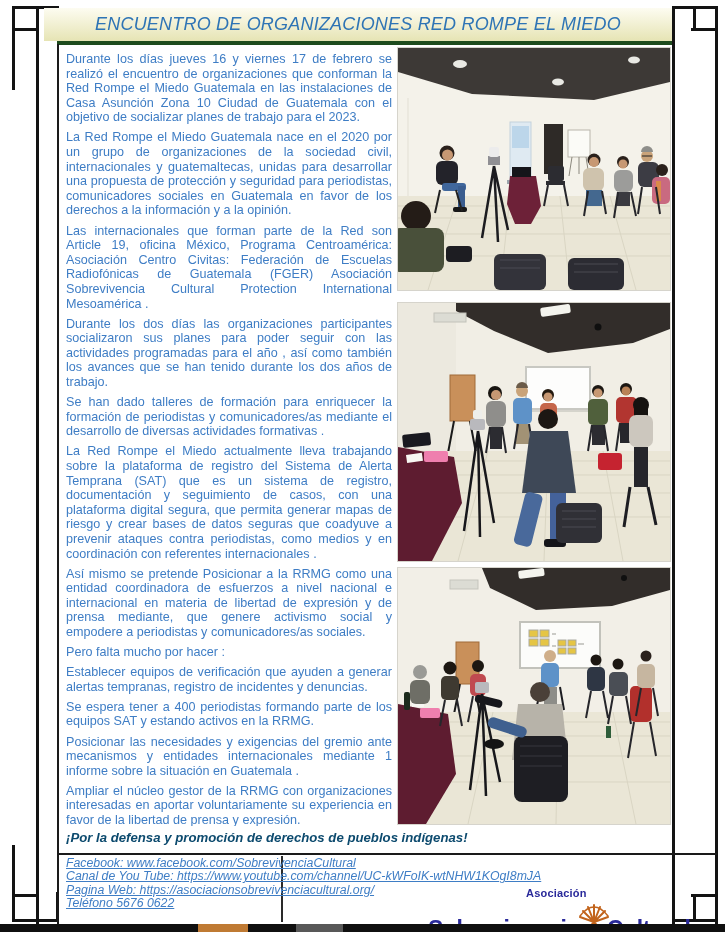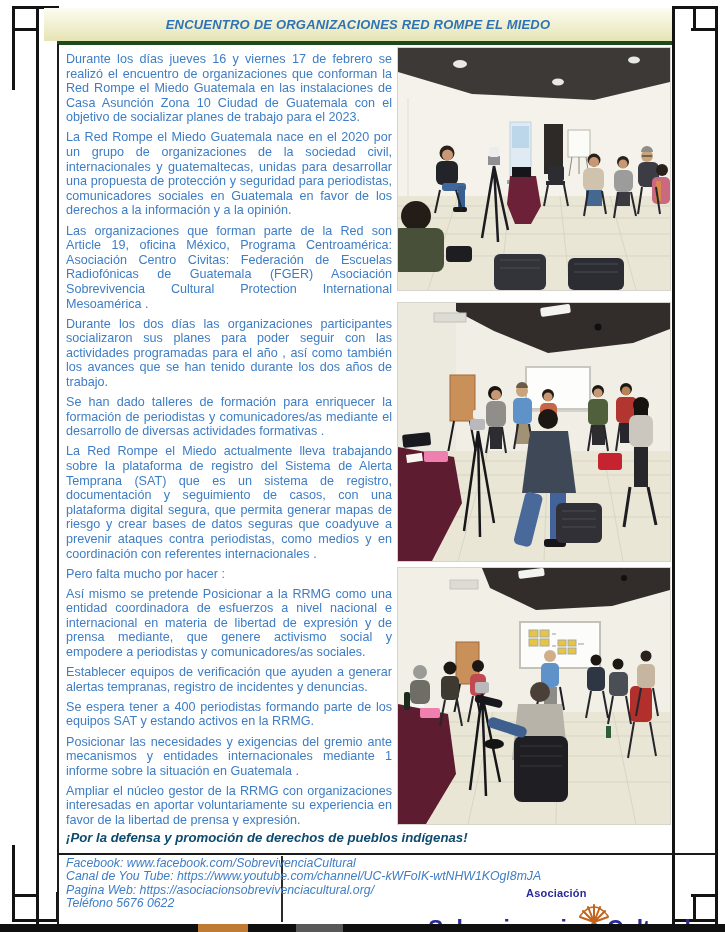--- a/index.html
+++ b/index.html
@@ -3,21 +3,21 @@
 <meta charset="utf-8">
 <style>
   html,body{margin:0;padding:0;background:#ffffff;}
   .page{position:relative;width:725px;height:932px;background:#fff;overflow:hidden;
         font-family:"Liberation Sans", sans-serif;}
   .orn{position:absolute;background:#131313;}
   
   .banner{position:absolute;left:44px;top:8px;width:628px;height:33px;
           background:linear-gradient(#fdfcf1,#e6e4b4);
           display:flex;align-items:center;justify-content:center;}
-  .banner h1{margin:0;font-size:13px;font-style:italic;font-weight:bold;
+  .banner h1{margin:0;font-size:18px;font-style:italic;font-weight:normal;
              color:#2E74B5;letter-spacing:.2px;white-space:nowrap;}
   .greenrule{position:absolute;left:57px;top:41px;width:615px;height:4px;background:#1D4B1D;}
   .leftline{position:absolute;left:57px;top:44px;width:2px;height:880px;background:#1a1a1a;}
   
   .col{position:absolute;left:66px;top:52px;width:326px;height:774px;overflow:hidden;
        color:#3E7DC5;font-size:12.6px;line-height:14.6px;text-align:justify;
        hyphens:auto;-webkit-hyphens:auto;}
   .col p{margin:0 0 5.5px 0;}
   .highlight{position:absolute;left:66px;top:830px;width:600px;
              color:#0c4a6e;font-size:13.2px;font-weight:bold;font-style:italic;white-space:nowrap;}
@@ -26,21 +26,21 @@
   .photo{width:272px;border:1px solid #d6d4cc;background:#f3f1ea;overflow:hidden;}
   .photo svg{display:block;}
   .ph1{position:absolute;top:0;}
   .ph2{position:absolute;top:255px;}
   .ph3{position:absolute;top:520px;}
   
   .sep{position:absolute;left:57px;top:853px;width:660px;height:2px;background:#1a1a1a;}
   .fdiv{position:absolute;left:281px;top:856px;width:2px;height:66px;background:#2a2a2a;}
   .footer{position:absolute;left:66px;top:857px;width:390px;color:#3E7DC5;
           font-size:12.3px;font-style:italic;line-height:13.3px;}
-  .footer div{white-space:nowrap;}
+  .footer div{white-space:nowrap;text-decoration:underline;}
   
   .logo{position:absolute;left:428px;top:889px;width:250px;height:34px;color:#29299A;}
   .logo .assoc{position:absolute;left:98px;top:-2px;font-size:11px;font-weight:bold;letter-spacing:.2px;}
   .logo .row{position:absolute;left:0;top:8px;display:flex;align-items:flex-end;}
   .logo .big{font-size:23px;font-weight:bold;letter-spacing:-.4px;line-height:24px;}
   .logo svg{margin:0 -5px 0 -3px;position:relative;top:6px;}
   
   .bbar{position:absolute;left:0;top:924px;width:725px;height:8px;background:#101010;}
   .bbar .o{position:absolute;left:198px;top:0;width:50px;height:8px;background:#bf7a33;}
   .bbar .g{position:absolute;left:296px;top:0;width:47px;height:8px;background:#585858;}
@@ -70,26 +70,26 @@
 
   <div class="banner">
     <h1>ENCUENTRO DE ORGANIZACIONES RED ROMPE EL MIEDO</h1>
   </div>
   <div class="greenrule"></div>
   <div class="leftline"></div>
 
   <div class="col">
     <p>Durante los días jueves 16 y viernes 17 de febrero se realizó el encuentro de organizaciones que conforman la Red Rompe el Miedo Guatemala en las instalaciones de Casa Asunción Zona 10 Ciudad de Guatemala con el objetivo de socializar planes de trabajo para el 2023.</p>
     <p>La Red Rompe el Miedo Guatemala nace en el 2020 por un grupo de organizaciones de la sociedad civil, internacionales y guatemaltecas, unidas para desarrollar una propuesta de protección y seguridad para periodistas, comunicadores sociales en Guatemala en favor de los derechos a la información y a la opinión.</p>
-    <p>Las organizaciones que forman parte de la Red son Article 19, oficina México, Programa Centroamérica: Asociación Centro Civitas: Federación de Escuelas Radiofónicas de Guatemala (FGER) Asociación Sobrevivencia Cultural Protection International Mesoamérica .</p>
+    <p>Las internacionales que forman parte de la Red son Article 19, oficina México, Programa Centroamérica: Asociación Centro Civitas: Federación de Escuelas Radiofónicas de Guatemala (FGER) Asociación Sobrevivencia Cultural Protection International Mesoamérica .</p>
     <p>Durante los dos días las organizaciones participantes socializaron sus planes para poder seguir con las actividades programadas para el año , así como también los avances que se han tenido durante los dos años de trabajo.</p>
     <p>Se han dado talleres de formación para enriquecer la formación de periodistas y comunicadores/as mediante el desarrollo de diversas actividades formativas .</p>
     <p>La Red Rompe el Miedo actualmente lleva trabajando sobre la plataforma de registro del Sistema de Alerta Temprana (SAT) que es un sistema de registro, documentación y seguimiento de casos, con una plataforma digital segura, que permita generar mapas de riesgo y crear bases de datos seguras que coadyuve a prevenir ataques contra periodistas, como medios y en coordinación con referentes internacionales .</p>
+    <p>Así mismo se pretende Posicionar a la RRMG como una entidad coordinadora de esfuerzos a nivel nacional e internacional en materia de libertad de expresión y de prensa mediante, que genere activismo social y empodere a periodistas y comunicadores/as sociales.</p>
     <p>Pero falta mucho por hacer :</p>
-    <p>Así mismo se pretende Posicionar a la RRMG como una entidad coordinadora de esfuerzos a nivel nacional e internacional en materia de libertad de expresión y de prensa mediante, que genere activismo social y empodere a periodistas y comunicadores/as sociales.</p>
     <p>Establecer equipos de verificación que ayuden a generar alertas tempranas, registro de incidentes y denuncias.</p>
     <p>Se espera tener a 400 periodistas formando parte de los equipos SAT y estando activos en la RRMG.</p>
     <p>Posicionar las necesidades y exigencias del gremio ante mecanismos y entidades internacionales mediante 1 informe sobre la situación en Guatemala .</p>
     <p>Ampliar el núcleo gestor de la RRMG con organizaciones interesadas en aportar voluntariamente su experiencia en favor de la libertad de prensa y expresión.</p>
   </div>
 
   <div class="photos">
 
     <div class="photo ph1" role="img" aria-label="Participantes sentados en círculo en la sala de reuniones">
       <svg width="272" height="242" viewBox="0 0 272 242">

